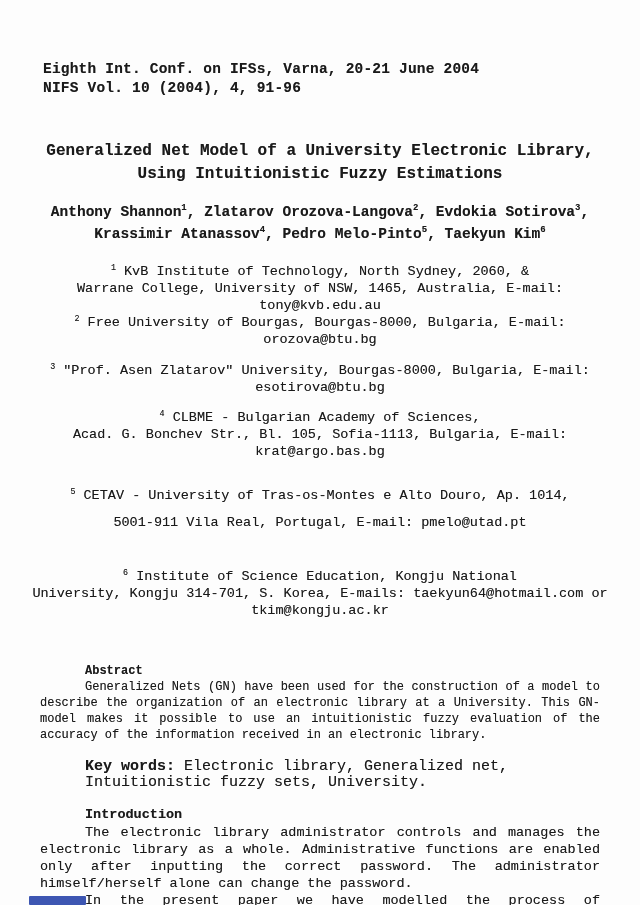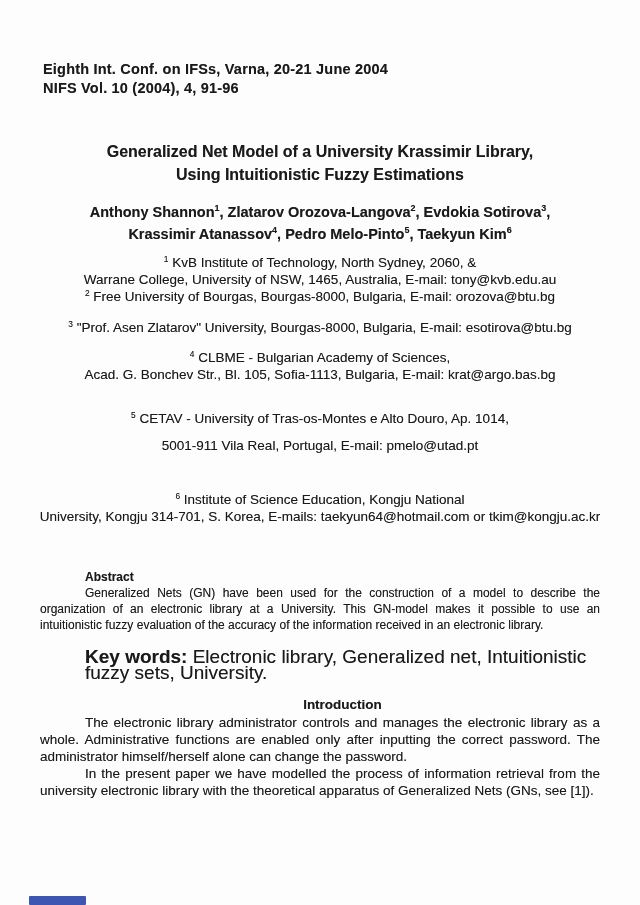--- a/index.html
+++ b/index.html
@@ -5,21 +5,21 @@
   html, body {
     margin: 0;
     padding: 0;
     background: #ffffff;
   }
   .page {
     position: relative;
     width: 640px;
     height: 905px;
     background: #fdfdfd;
-    font-family: Liberation Sans, sans-serif;
+    font-family: Liberation Mono, monospace;
     color: #1a1a1a;
     overflow: hidden;
     box-sizing: border-box;
     padding-top: 60px;
   }
   .header-block {
     margin-left: 43px;
     font-weight: bold;
     font-size: 14.5px;
     line-height: 19px;
@@ -44,21 +44,21 @@
     vertical-align: super;
     line-height: 0;
   }
   .affiliation {
     margin-left: 40px;
     margin-right: 40px;
     text-align: center;
     font-size: 13.5px;
     line-height: 17px;
   }
-  .aff-1 { margin-top: 9px; }
+  .aff-1 { margin-top: 18px; }
   .aff-2 { }
   .aff-3 { margin-top: 14px; }
   .aff-4 { margin-top: 13px; }
   .aff-5 { margin-top: 22px; line-height: 27px; }
   .aff-6 { margin-top: 32px; margin-left: 20px; margin-right: 20px; }
   .abstract-section {
     margin: 44px 40px 0 40px;
     font-size: 12px;
     line-height: 16px;
   }
@@ -67,33 +67,32 @@
     padding-left: 45px;
   }
   .justified-para {
     text-align: justify;
     text-indent: 45px;
     margin: 0;
   }
   .keywords-line {
     margin: 16px 40px 0 40px;
     padding-left: 45px;
-    font-size: 19px;
+    font-size: 15px;
     line-height: 16px;
   }
   .keywords-line .kw-label { font-weight: bold; }
   .intro-section {
     margin: 16px 40px 0 40px;
     font-size: 13.5px;
     line-height: 17px;
   }
   .intro-section .section-heading {
     line-height: 16px;
     margin-bottom: 1px;
-    text-align: center;
   }
   .scan-artifact-bar {
     position: absolute;
     left: 29px;
     top: 896px;
     width: 57px;
     height: 9px;
     border-radius: 1px;
   }
   .page * { text-shadow: 0 0 0.4px rgba(20,20,20,0.45); }
@@ -103,21 +102,21 @@
 <body>
 
 <div class="page">
 
   <div class="header-block">
     <div>Eighth Int. Conf. on IFSs, Varna, 20-21 June 2004</div>
     <div>NIFS Vol. 10 (2004), 4, 91-96</div>
   </div>
 
   <div class="title-block">
-    <div>Generalized Net Model of a University Krassimir Library,</div>
+    <div>Generalized Net Model of a University Electronic Library,</div>
     <div>Using Intuitionistic Fuzzy Estimations</div>
   </div>
 
   <div class="authors-block">
     <div><span>Anthony Shannon</span><sup>1</sup><span>, Zlatarov Orozova-Langova</span><sup>2</sup><span>, Evdokia Sotirova</span><sup>3</sup><span>,</span></div>
     <div><span>Krassimir Atanassov</span><sup>4</sup><span>, Pedro Melo-Pinto</span><sup>5</sup><span>, Taekyun Kim</span><sup>6</sup></div>
   </div>
 
   <div class="affiliation aff-1">
     <div><sup>1</sup><span> KvB Institute of Technology, North Sydney, 2060, &amp;</span></div>

